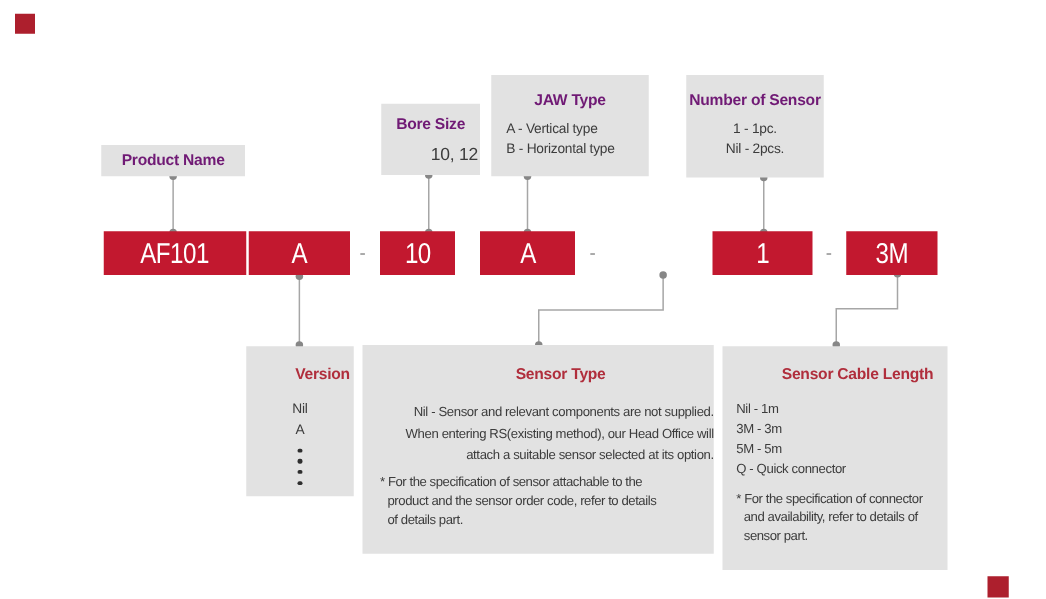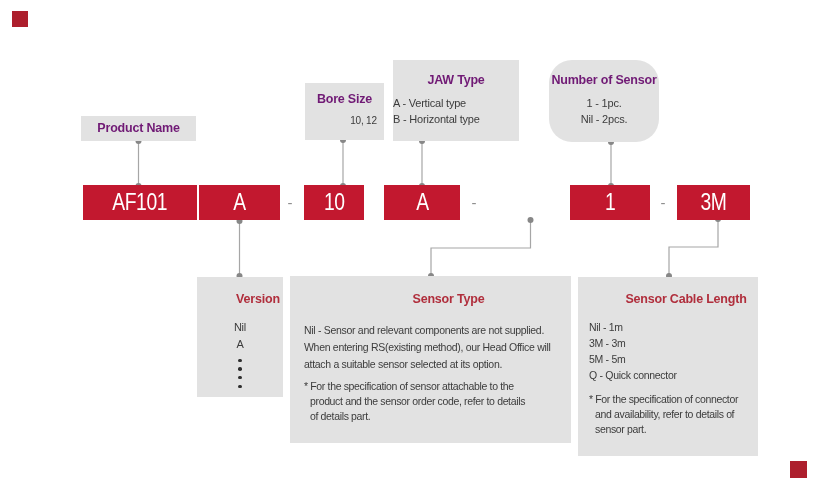--- a/index.html
+++ b/index.html
@@ -9,21 +9,21 @@
   }
   .corner-mark{position:absolute;width:16px;height:16px;background:#ad1f2d;}
   .glabel{
     position:absolute;background:#e2e2e2;text-align:center;box-sizing:border-box;
   }
   .glabel .title{
     color:#701a75;font-weight:bold;font-size:12.5px;line-height:15px;white-space:nowrap;
   }
   .glabel .opt-left{text-align:left;font-size:11px;line-height:15.5px;white-space:nowrap;}
   .glabel .opt-center{text-align:center;font-size:11px;line-height:15.5px;white-space:nowrap;}
-  .glabel .value{font-size:10px;white-space:nowrap;padding-left:38px;}
+  .glabel .value{font-size:14px;white-space:nowrap;padding-left:38px;}
   .codebox{
     position:absolute;top:185px;height:35px;background:#c2182f;color:#ffffff;
     display:flex;align-items:center;justify-content:center;
   }
   .codebox span{
     font-size:23px;font-weight:normal;transform:scaleX(0.84);letter-spacing:-0.5px;white-space:nowrap;
   }
   .sep{
     position:absolute;top:193px;width:14px;height:18px;color:#8f8f8f;font-size:15px;
     display:flex;align-items:center;justify-content:center;
@@ -78,27 +78,27 @@
     <div class="title">Product Name</div>
   </div>
 
   <div class="glabel" style="left:305px;top:83px;width:79px;height:57px;padding-top:9px;">
     <div class="title">Bore Size</div>
     <div class="value" style="margin-top:8px;">10, 12</div>
   </div>
 
   <div class="glabel" style="left:393px;top:60px;width:126px;height:81px;padding-top:13px;">
     <div class="title">JAW Type</div>
-    <div style="margin-top:8px;">
+    <div style="margin-top:8px;padding-left:12px;">
       <div class="opt-left">A - Vertical type</div>
       <div class="opt-left">B - Horizontal type</div>
     </div>
   </div>
 
-  <div class="glabel" style="left:549px;top:60px;width:110px;height:82px;padding-top:13px;border-radius:23px;">
+  <div class="glabel" style="left:549px;top:60px;width:110px;height:82px;padding-top:13px;">
     <div class="title">Number of Sensor</div>
     <div style="margin-top:8px;">
       <div class="opt-center">1 - 1pc.</div>
       <div class="opt-center">Nil - 2pcs.</div>
     </div>
   </div>
 
   <div class="codebox" style="left:83px;width:114px;">
     <span>AF101</span>
   </div>
@@ -130,21 +130,21 @@
           <i></i>
           <i></i>
           <i></i>
           <i></i>
         </div>
     </div>
   </div>
 
   <div class="panel" style="left:290px;top:276px;width:281px;height:167px;padding:16px 0 0 14px;">
     <div class="title" style="margin-left:-14px;">Sensor Type</div>
-    <div style="margin-top:16px;">
+    <div style="margin-top:16px;text-align:right;">
       <div class="body-line">Nil - Sensor and relevant components are not supplied.</div>
       <div class="body-line">When entering RS(existing method), our Head Office will</div>
       <div class="body-line">attach a suitable sensor selected at its option.</div>
     </div>
     <div style="margin-top:6px;">
       <div class="note-line">* For the specification of sensor attachable to the</div>
       <div class="note-line indent">product and the sensor order code, refer to details</div>
       <div class="note-line indent">of details part.</div>
     </div>
   </div>

